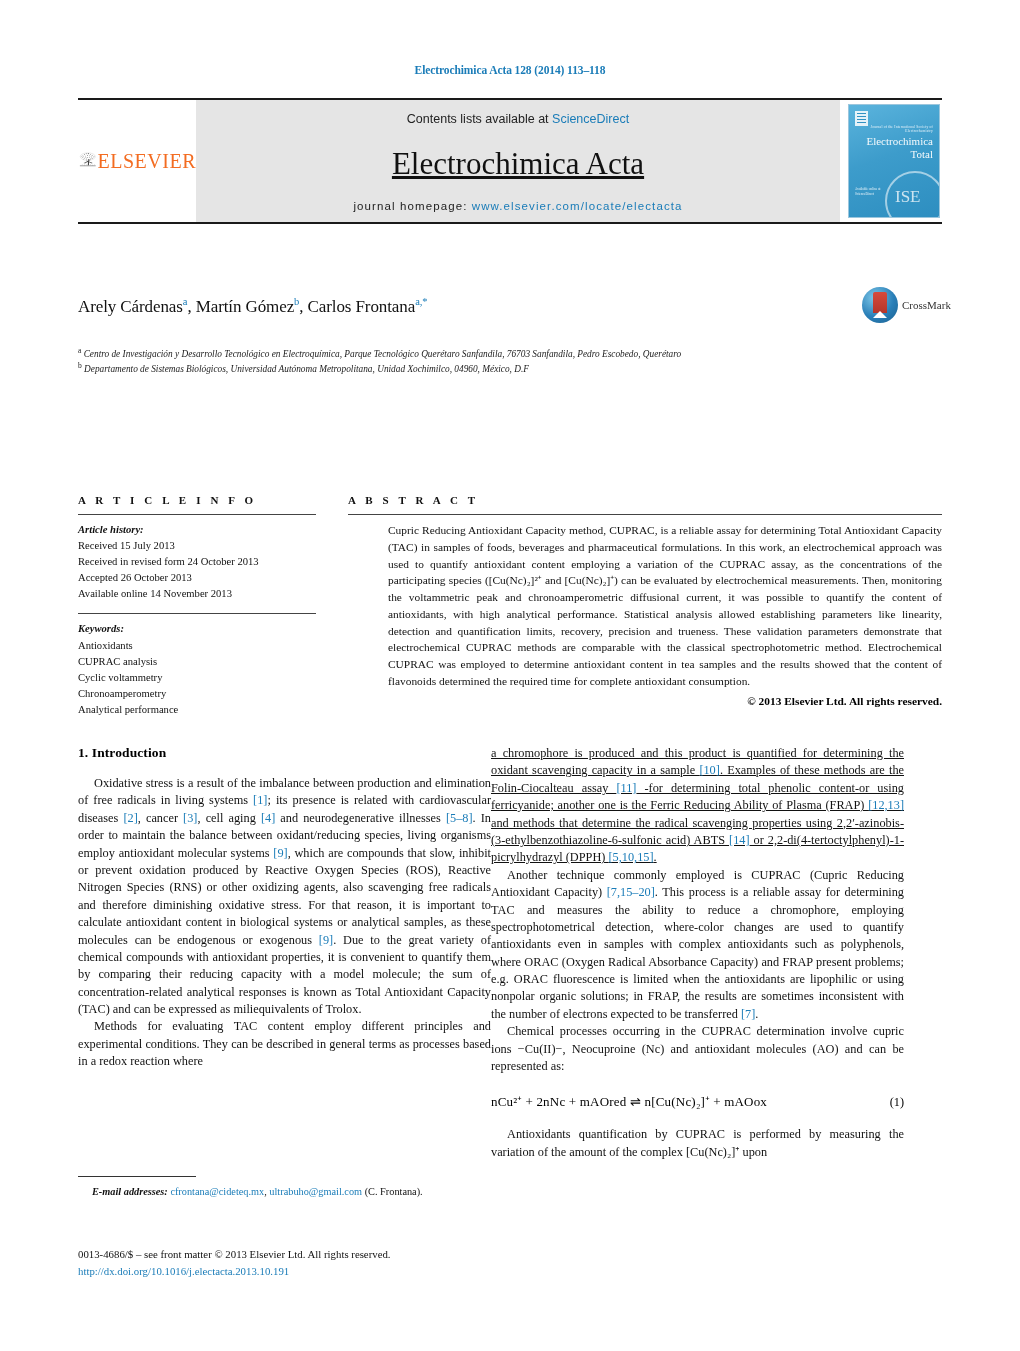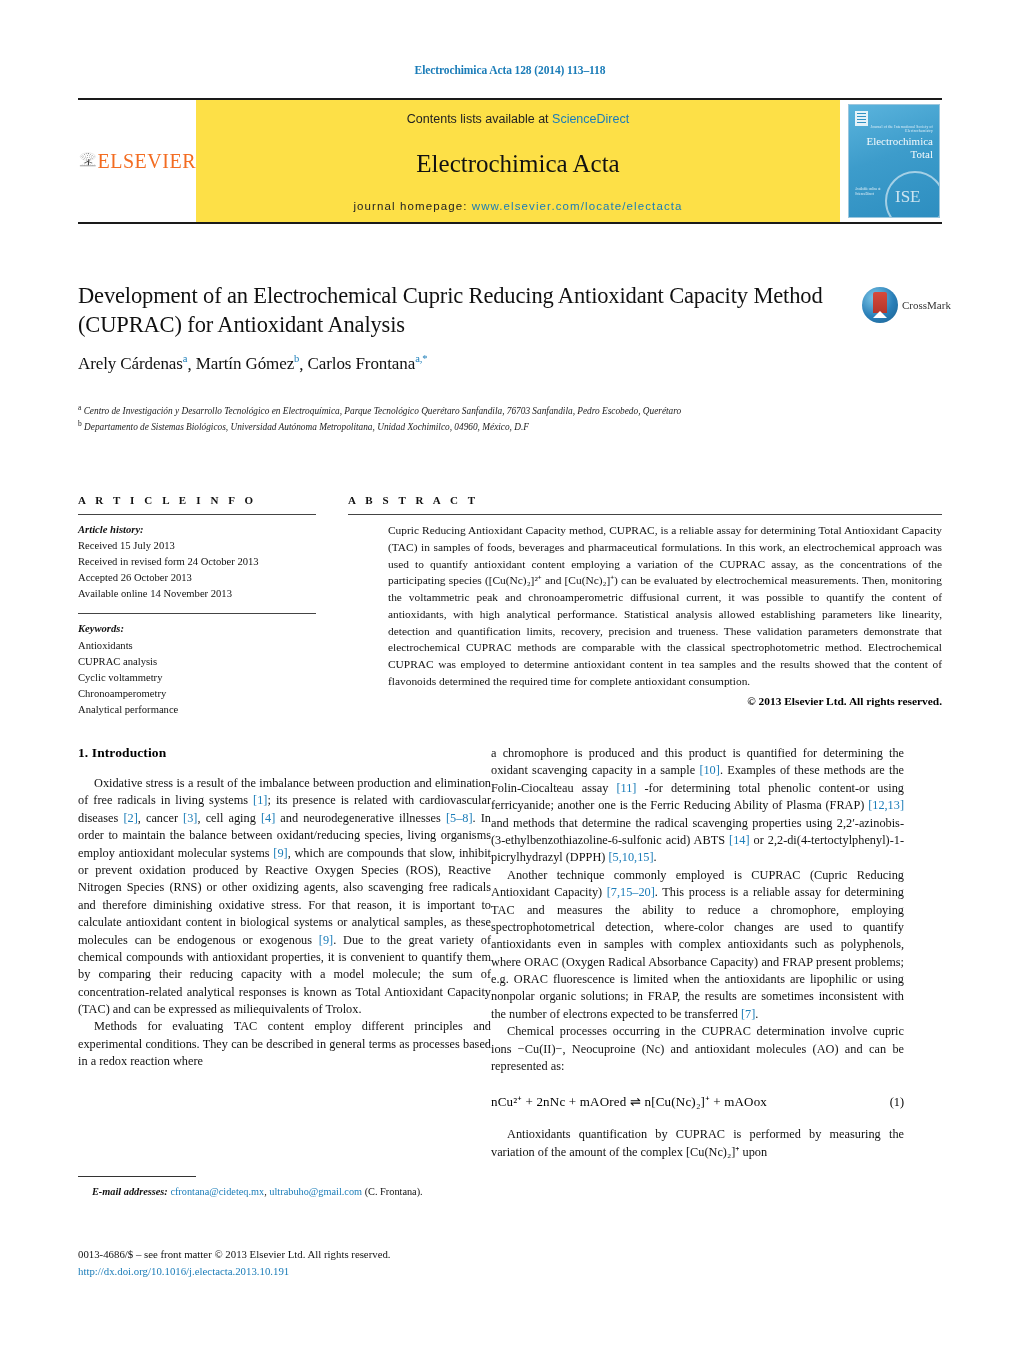--- a/index.html
+++ b/index.html
@@ -64,40 +64,41 @@
     font-family: "Liberation Serif", serif;
     font-size: 20px;
     letter-spacing: 0.5px;
     color: #F36C21;
     font-weight: 400;
     line-height: 1;
     margin-top: 1px;
   }
   .masthead-center {
     flex: 1 1 auto;
-    background: #fde047;
+    background: #e5e5e5;
     display: flex;
     flex-direction: column;
     align-items: center;
     justify-content: space-between;
     padding: 12px 0 10px 0;
     box-sizing: border-box;
   }
   .contents-line {
     font-family: "Liberation Sans", sans-serif;
     font-size: 12.5px;
     color: #222;
   }
   .contents-line .sd { color: #1a7cb8; }
   .journal-title {
     font-family: "Liberation Serif", serif;
-    font-size: 25px;
+    font-size: 31px;
     color: #111;
     letter-spacing: 0px;
     line-height: 1;
+    text-decoration: underline;
   }
   .homepage-line {
     font-family: "Liberation Sans", sans-serif;
     font-size: 11.5px;
     letter-spacing: 1.1px;
     color: #222;
   }
   .homepage-line .url { color: #1a7cb8; }
   .cover-thumb {
     width: 96px;
@@ -310,21 +311,21 @@
   p.para {
     font-family: "Liberation Serif", serif;
     font-size: 12.3px;
     line-height: 1.415;
     text-align: justify;
     margin: 0;
     text-indent: 16px;
     color: #111;
   }
   p.para + p.para { margin-top: 0; }
-  p.noindent { text-indent: 0; }
+  p.noindent { text-indent: 0; text-decoration: underline; }
   .ref { color: #1a7cb8; }
 
   .equation {
     display: flex;
     align-items: baseline;
     justify-content: space-between;
     margin: 17px 0 16px 0;
     font-family: "Liberation Serif", serif;
     font-size: 13px;
   }
@@ -442,21 +443,20 @@
           <div>Electrochimica</div>
           <div>Total</div>
         </div>
         <div class="cover-bottomtxt">Available online at ScienceDirect</div>
         <div class="cover-seal"></div>
       </div>
     </div>
   </div>
 
   <div class="title-block">
-    <h1 class="paper-title">Development of an Electrochemical Cupric Reducing Antioxidant Capacity Method (CUPRAC) for Antioxidant Analysis</h1>
 
     <div class="authors">
       <span>
         <span>Arely Cárdenas</span><sup>a</sup></span><span>, </span><span>
         <span>Martín Gómez</span><sup>b</sup></span><span>, </span><span>
         <span>Carlos Frontana</span><sup>a,*</sup></span>
     </div>
 
     <div class="affiliations">
       <div><sup>a</sup> <span>Centro de Investigación y Desarrollo Tecnológico en Electroquímica, Parque Tecnológico Querétaro Sanfandila, 76703 Sanfandila, Pedro Escobedo, Querétaro</span></div>

